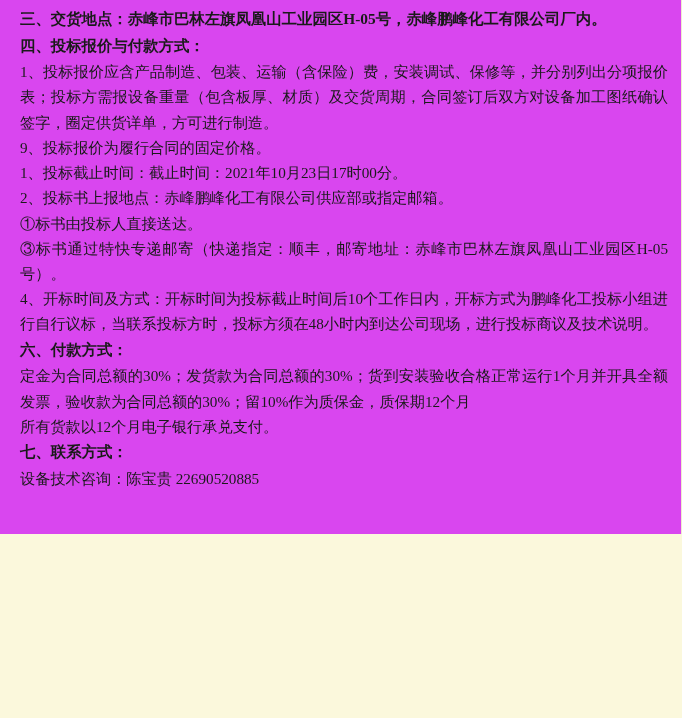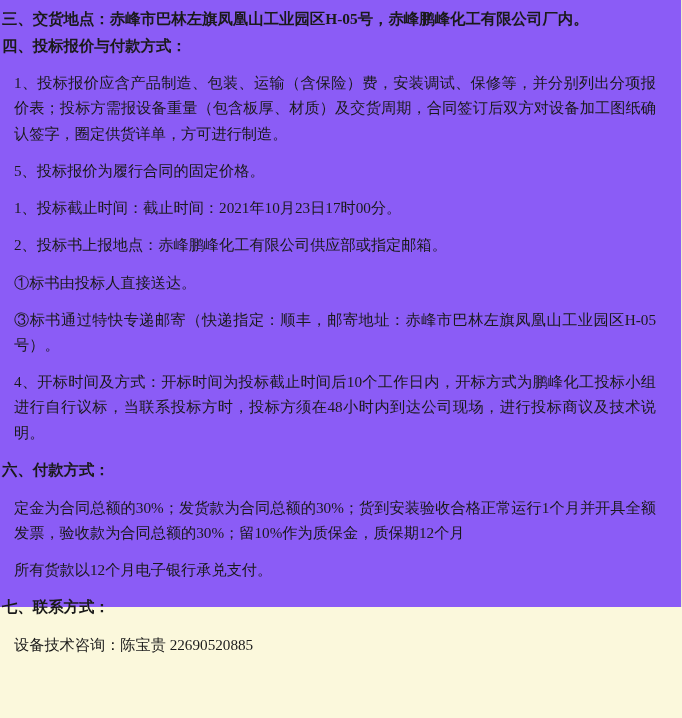--- a/index.html
+++ b/index.html
@@ -10,41 +10,41 @@
     width: 682px;
     height: 718px;
     background: #fbf8dc;
     font-family: "Liberation Serif", "DejaVu Serif", serif;
     color: #1a1a1a;
     overflow: hidden;
   }
   .page {
     position: relative;
     width: 682px;
-    height: 607px;
+    height: 534px;
     box-sizing: border-box;
-    padding: 6px 14px 0 2px;
-    background: #8b5cf6;
+    padding: 6px 14px 0 20px;
+    background: #d946ef;
   }
   .doc {
     font-size: 15.2px;
     line-height: 1.62;
   }
   .heading {
     font-weight: bold;
     margin: 0 0 1px 0;
     padding: 0;
     font-size: 15.4px;
     line-height: 1.66;
   }
   .heading .htitle {
     font-weight: bold;
   }
   .para {
-    margin: 12px;
+    margin: 0;
     padding: 0;
     text-align: justify;
     text-justify: inter-ideograph;
     line-height: 1.66;
   }
   
   .page::after {
     content: "";
     position: absolute;
     left: 0;
@@ -62,21 +62,21 @@
   <div class="doc">
 
     <div class="heading">
       <span class="htitle">三、交货地点：</span><span>赤峰市巴林左旗凤凰山工业园区H-05号，赤峰鹏峰化工有限公司厂内。</span>
     </div>
 
     <div class="heading">
       <span class="htitle">四、投标报价与付款方式：</span>
     </div>
     <p class="para">1、投标报价应含产品制造、包装、运输（含保险）费，安装调试、保修等，并分别列出分项报价表；投标方需报设备重量（包含板厚、材质）及交货周期，合同签订后双方对设备加工图纸确认签字，圈定供货详单，方可进行制造。</p>
-    <p class="para">5、投标报价为履行合同的固定价格。</p>
+    <p class="para">9、投标报价为履行合同的固定价格。</p>
 
     <p class="para">1、投标截止时间：截止时间：2021年10月23日17时00分。</p>
     <p class="para">2、投标书上报地点：赤峰鹏峰化工有限公司供应部或指定邮箱。</p>
     <p class="para">①标书由投标人直接送达。</p>
     <p class="para">③标书通过特快专递邮寄（快递指定：顺丰，邮寄地址：赤峰市巴林左旗凤凰山工业园区H-05号）。</p>
     <p class="para">4、开标时间及方式：开标时间为投标截止时间后10个工作日内，开标方式为鹏峰化工投标小组进行自行议标，当联系投标方时，投标方须在48小时内到达公司现场，进行投标商议及技术说明。</p>
 
     <div class="heading">
       <span class="htitle">六、付款方式：</span>
     </div>

